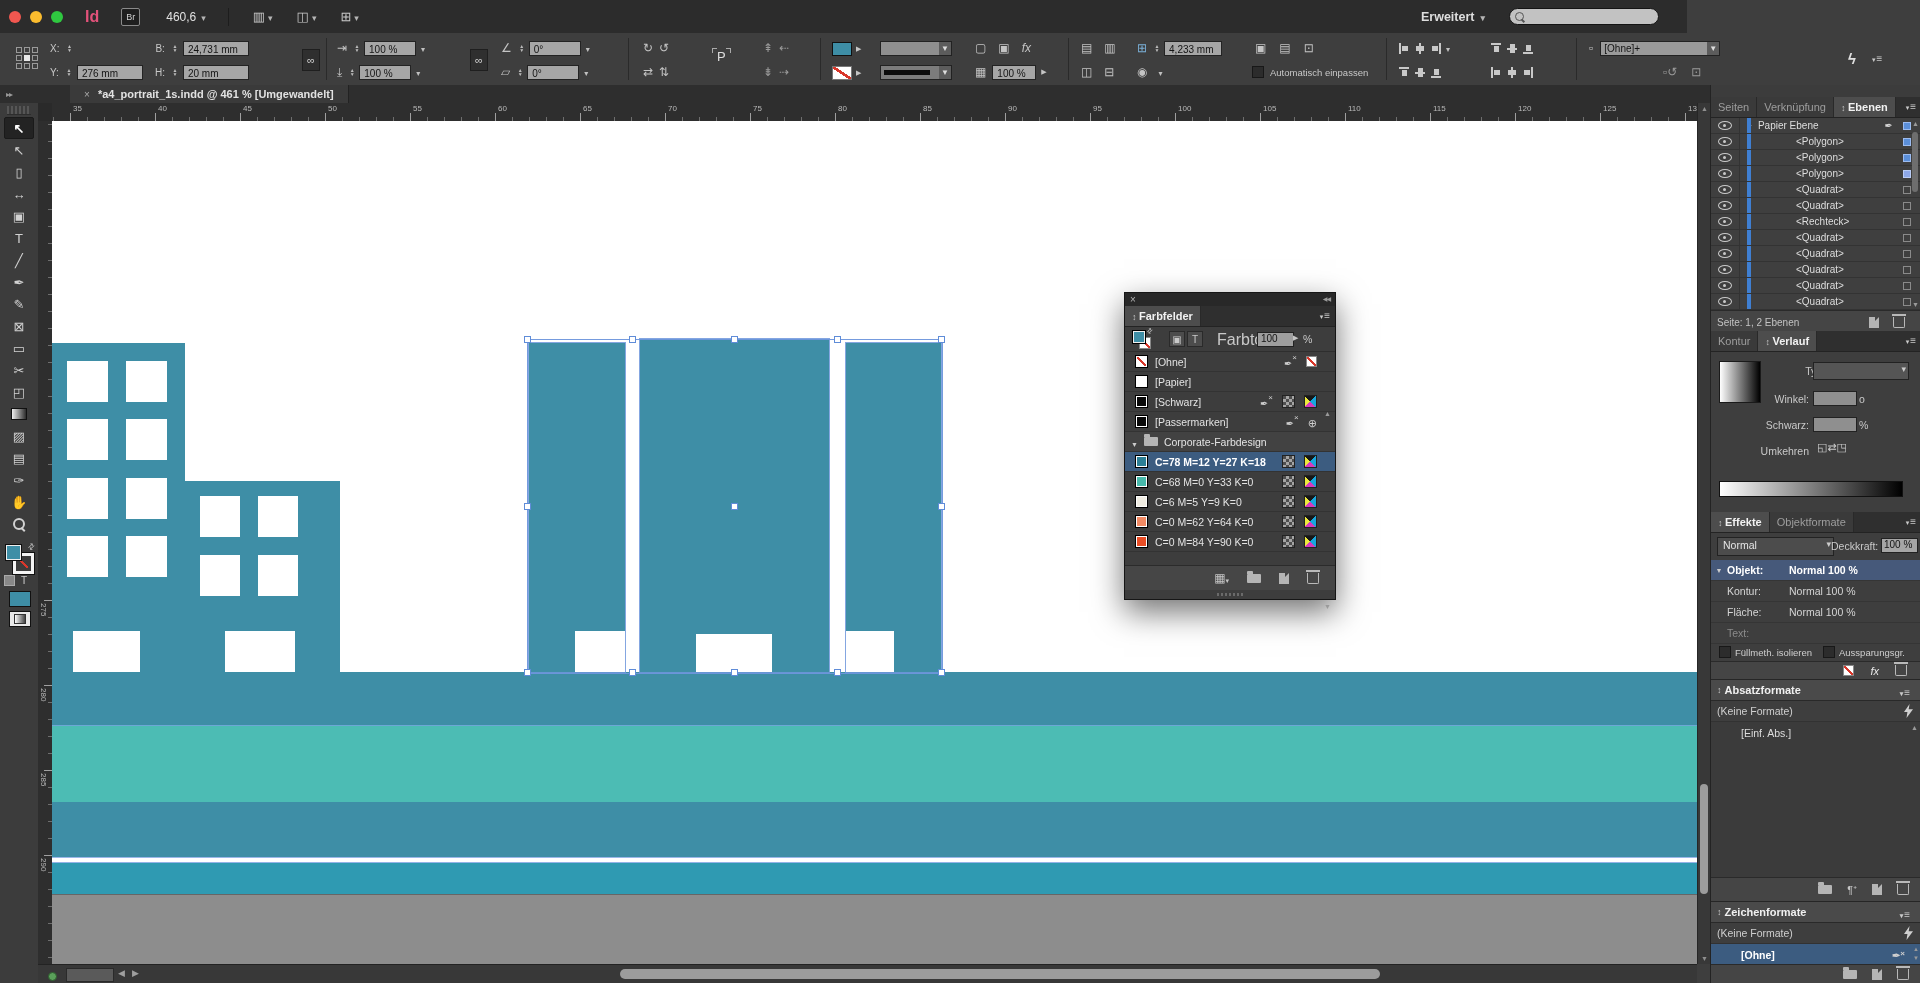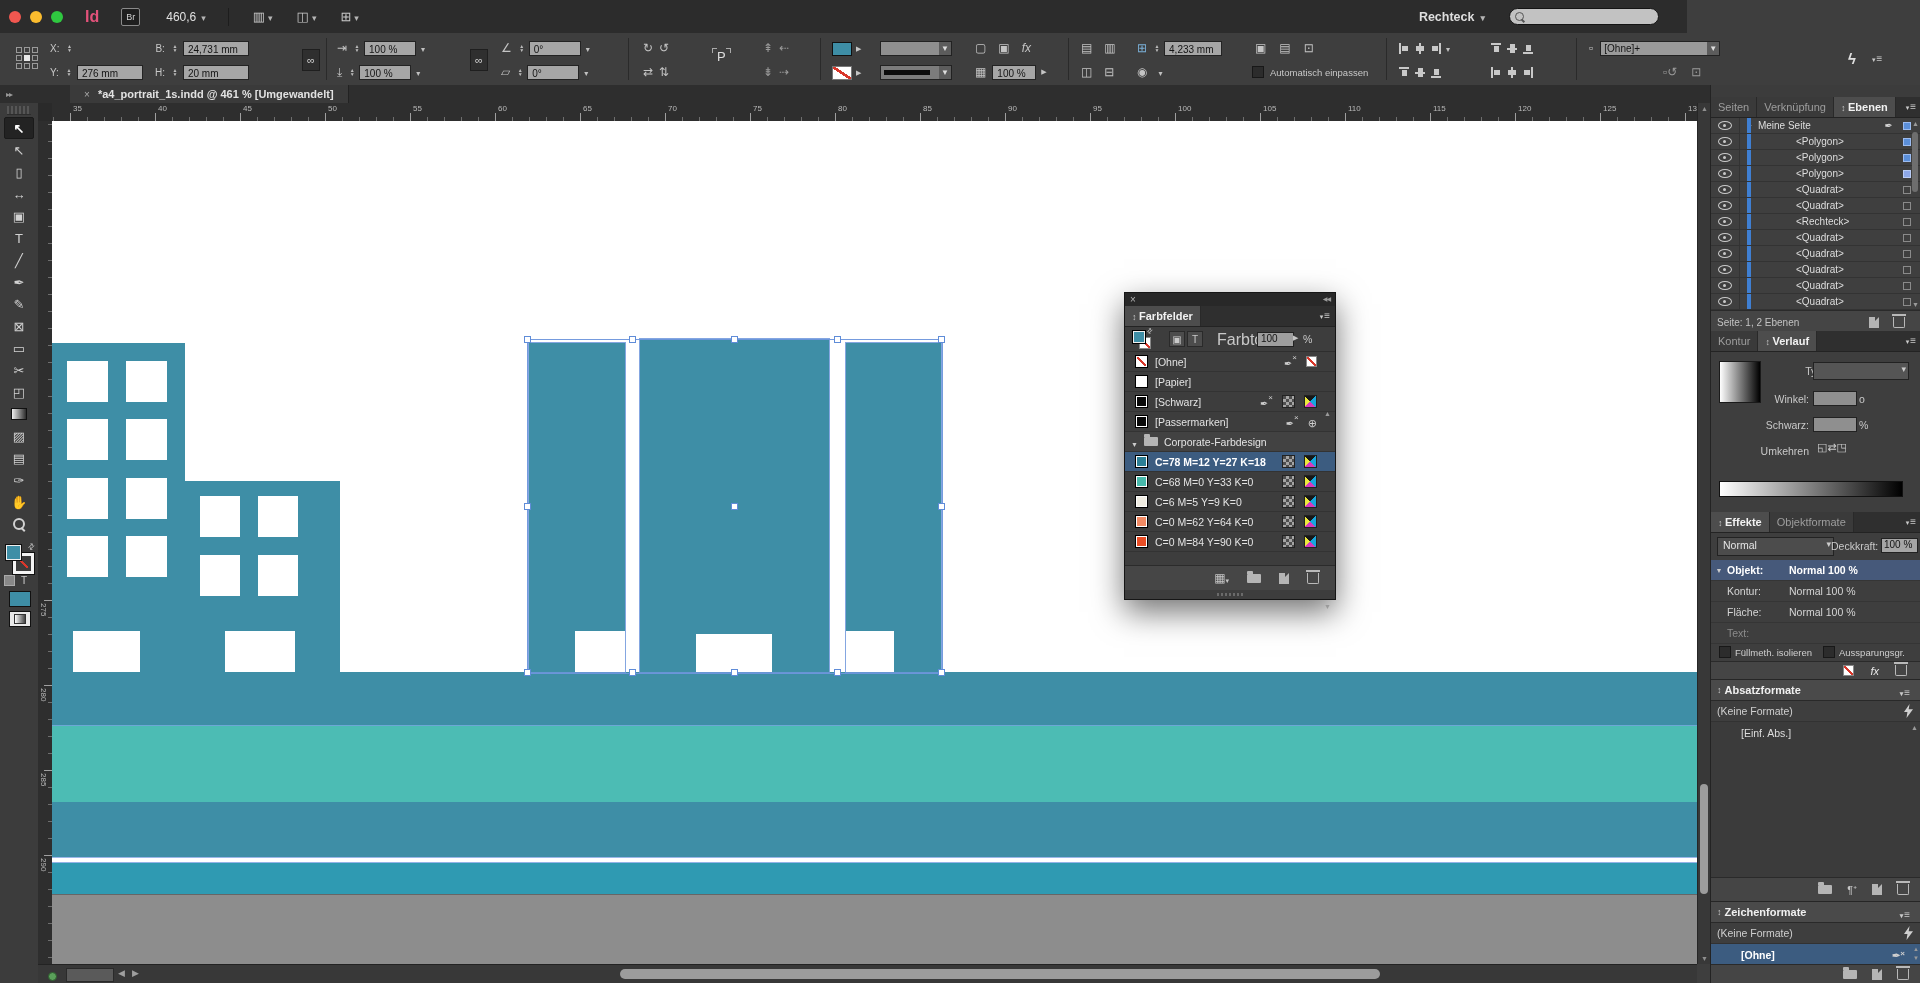--- a/index.html
+++ b/index.html
@@ -194,21 +194,21 @@
     <span id="br">Br</span>
     <span id="zoomdd">
         <span>460,6</span>
         <span class="dda"></span>
       </span>
     <span class="msep"></span>
     <span class="mdd">▥<span class="dda"></span></span>
     <span class="mdd">◫<span class="dda"></span></span>
     <span class="mdd">⊞<span class="dda"></span></span>
     <span id="workspace">
-        <span>Rechteck</span>
+        <span>Erweitert</span>
         <span class="dda"></span>
       </span>
     <span id="searchbox">
         <span class="i-mag"></span>
       </span>
   </div>
 
   <div id="controlbar">
     <div class="proxy">
       <span></span>
@@ -733,21 +733,21 @@
           <div class="ptab active">Ebenen</div>
           <div class="pmenu"></div>
         </div>
       <div id="layer-rows" style="position:relative;">
           <div class="lrow">
             <div class="eyec">
               <div class="i-eye"></div>
             </div>
             <div class="lbar"></div>
             <div class="exp" style="margin-left: 6px;"></div>
-            <div class="lname" style="margin-left: 5px;">Meine Seite</div>
+            <div class="lname" style="margin-left: 5px;">Papier Ebene</div>
             <div class="i-pen"></div>
             <div class="lsq blue"></div>
           </div>
           <div class="lrow">
             <div class="eyec">
               <div class="i-eye"></div>
             </div>
             <div class="lbar"></div>
             <div class="lname" style="margin-left: 56px;">&lt;Polygon&gt;</div>
             <div class="lsq blue"></div>

